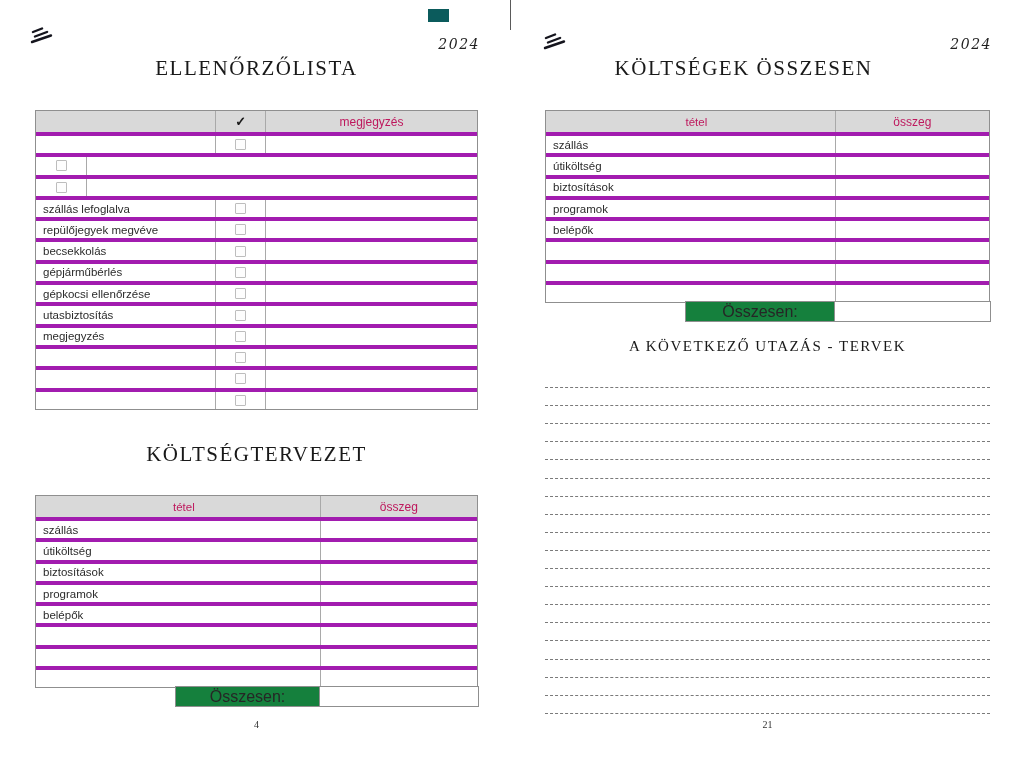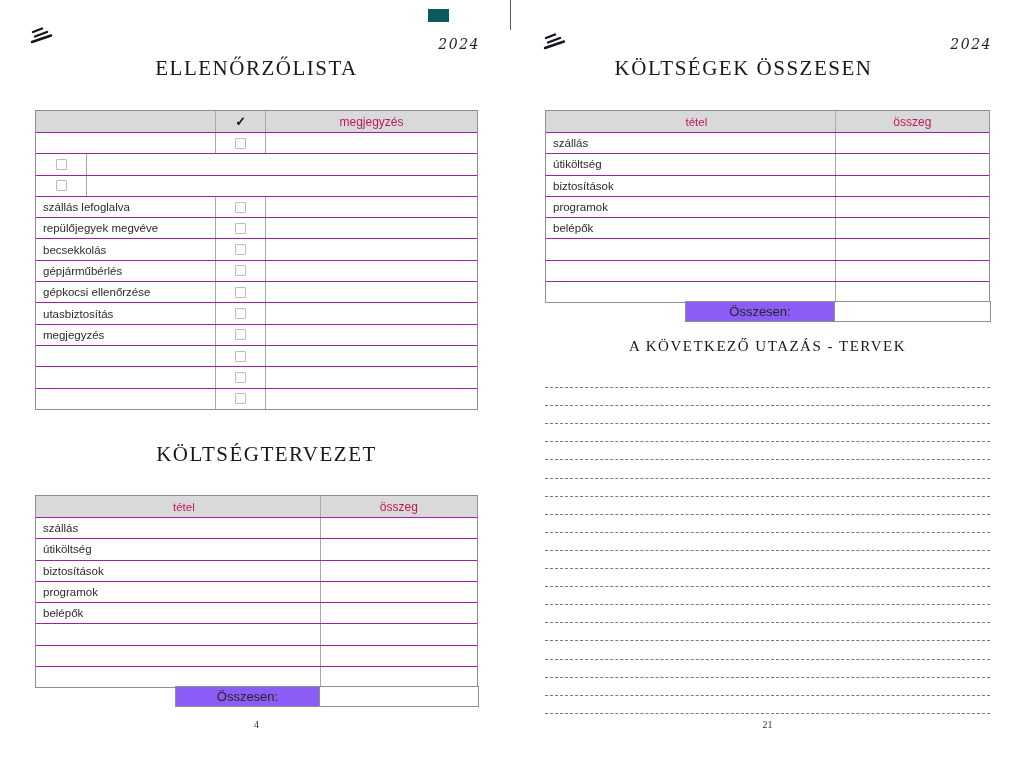--- a/index.html
+++ b/index.html
@@ -16,27 +16,27 @@
   .logo-right { left: 542px; top: 33px; }
 
   
   .year { position: absolute; width: 54px; text-align: right; font-family: "DejaVu Serif", serif; font-style: italic; font-size: 14px; letter-spacing: 1.5px; color: #1f1f1f; }
   .year-left { left: 426px; top: 36px; }
   .year-right { left: 938px; top: 36px; }
 
   
   .big-title { position: absolute; text-align: center; font-family: "Liberation Serif", serif; font-size: 21px; letter-spacing: 1.5px; color: #191919; }
   .title-left { left: 35px; top: 56px; width: 443px; }
-  .title-budget { left: 45px; top: 442px; width: 443px; }
+  .title-budget { left: 35px; top: 442px; width: 443px; }
   .title-right { left: 521px; top: 56px; width: 445px; font-family: Liberation Serif, serif; }
   .title-plans { left: 545px; top: 338px; width: 445px; font-size: 15px; }
 
   
   .tbl { position: absolute; border: 1px solid #8f8f8f; background: #fff; }
-  .trow { display: flex; height: 21.3px; border-top: 1px solid #a21caf; }
+  .trow { display: flex; height: 21.3px; border-top: 4px solid #a21caf; }
   .trow.thead { height: 21px; background: #d9d9d9; border-top: none; }
   .tcell { border-left: 1px solid #a9a9a9; display: flex; align-items: center; overflow: hidden; }
   .tcell:first-child { border-left: none; }
   .hdr { justify-content: center; font-size: 12px; color: #be185d; }
   .hdr-check { justify-content: center; font-size: 13px; font-weight: bold; color: #1a1a1a; }
 
   
   .tbl-checklist { left: 35px; top: 110px; width: 443px; }
   .c-label { width: 180px; padding-left: 7px; font-size: 11.5px; }
   .c-check { width: 50px; justify-content: center; }
@@ -50,21 +50,21 @@
   .b-amount { width: 158px; }
   .tbl-costs { left: 545px; top: 110px; width: 445px; }
   .r-item { width: 290px; padding-left: 7px; font-size: 11.5px; }
   .r-amount { width: 155px; }
   .b-item.hdr, .r-item.hdr { padding-left: 12px; justify-content: center; }
 
   
   .total-row { position: absolute; display: flex; }
   .total-row-left { left: 175px; top: 686px; }
   .total-row-right { left: 685px; top: 301px; }
-  .total-label { height: 21px; background: #8b5cf6; border: 1px solid #8f8f8f; display: flex; align-items: center; justify-content: center; font-size: 13px; color: #262626; }
+  .total-label { height: 21px; background: #15803d; border: 1px solid #8f8f8f; display: flex; align-items: center; justify-content: center; font-size: 16px; color: #262626; }
   .total-amount { height: 21px; border: 1px solid #8f8f8f; border-left: none; background: #fff; }
   .total-row-left .total-label { width: 145px; }
   .total-row-left .total-amount { width: 159px; }
   .total-row-right .total-label { width: 150px; }
   .total-row-right .total-amount { width: 156px; }
 
   
   .plans-lines { position: absolute; left: 545px; top: 370px; width: 445px; }
   .dash-line { height: 18.1px; border-bottom: 1px dashed #7a7a7a; }
 

